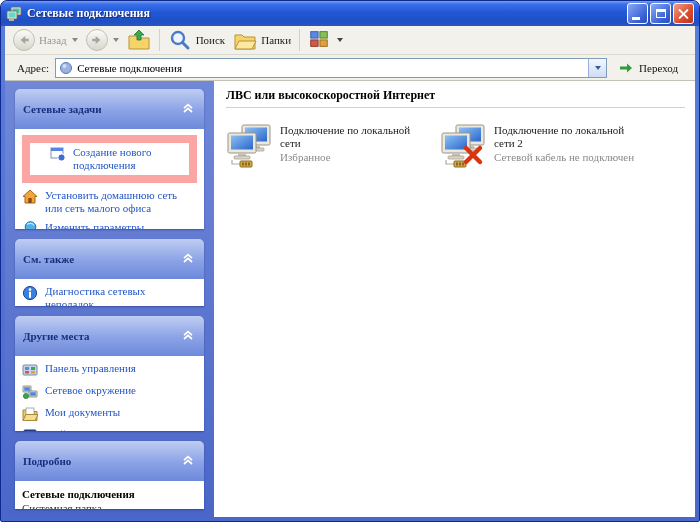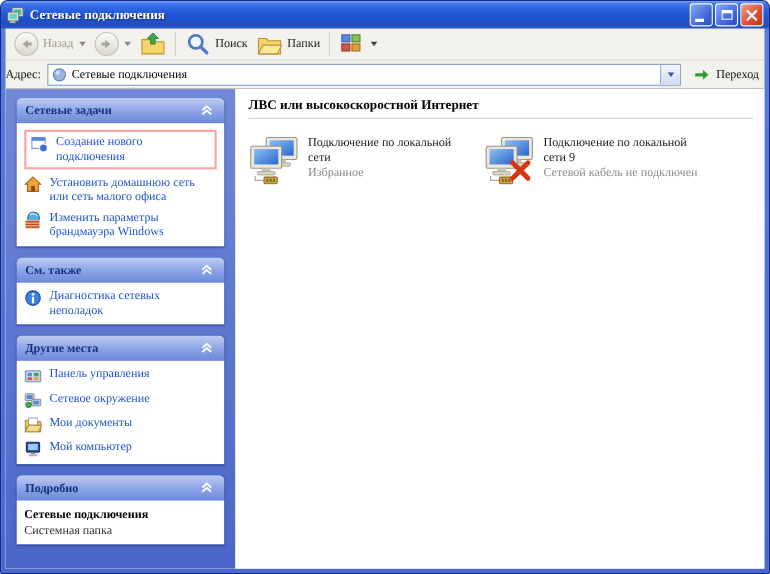--- a/index.html
+++ b/index.html
@@ -36,39 +36,39 @@
   .tb-btn{display:flex;align-items:center;gap:4px;padding:2px 4px;cursor:default}
   .circle{width:22px;height:22px;border-radius:50%;display:flex;align-items:center;justify-content:center;flex:none}
   .circle.disabled{background:linear-gradient(180deg,#fbfbf9,#d8d6cc);border:1px solid #c2c0b4}
   .tb-label{color:#222;white-space:nowrap}
   .tb-label.dis{color:#9a988c}
   .caret{width:0;height:0;border-left:3px solid transparent;border-right:3px solid transparent;border-top:4px solid #8a887c;margin-left:1px}
   .caret.dark{border-top-color:#444}
   .tb-sep{width:1px;height:22px;background:#d4d2c4;margin:0 4px;flex:none}
   .icon24{width:24px;height:24px;display:flex;flex:none}
   
-  .addressbar{height:26px;display:flex;align-items:center;padding:2px 0;gap:6px;border-bottom:1px solid #c4c2b6;flex:none}
+  .addressbar{height:26px;display:flex;align-items:center;padding:2px 12px;gap:6px;border-bottom:1px solid #c4c2b6;flex:none}
   .addr-label{color:#111;flex:none}
   .addr-field{flex:1;height:20px;background:#fff;border:1px solid #7f9db9;display:flex;align-items:center;gap:4px;padding-left:3px;overflow:hidden}
   .addr-icon{width:14px;height:14px;flex:none;display:flex}
   .addr-value{flex:1;color:#000;white-space:nowrap}
   .addr-drop{width:18px;height:18px;flex:none;background:linear-gradient(180deg,#f4f8fe,#cfdcf4);border-left:1px solid #9ab0d8;display:flex;align-items:center;justify-content:center}
   .addr-drop .caret{border-top-color:#3a5a9c;margin:0}
   .go-btn{display:flex;align-items:center;gap:4px;padding:0 5px;flex:none}
   .go-label{color:#111}
   
   .content{flex:1;display:flex;min-height:0}
   .sidebar{width:209px;flex:none;background:linear-gradient(180deg,#7188d8 0%,#4a66c8 100%);padding:8px 10px;display:flex;flex-direction:column;gap:10px;overflow:hidden}
   .panel{border-radius:5px 5px 0 0;overflow:hidden;box-shadow:0 1px 2px rgba(16,36,110,.45)}
-  .panel-header{height:23px;display:flex;align-items:center;justify-content:space-between;padding:0 8px;background:linear-gradient(180deg,#c0cdf2 0%,#8aa2e6 55%,#6d89da 100%)}
+  .panel-header{height:40px;display:flex;align-items:center;justify-content:space-between;padding:0 8px;background:linear-gradient(180deg,#c0cdf2 0%,#8aa2e6 55%,#6d89da 100%)}
   .panel-title{color:#17307e;font-weight:bold}
   .chev{width:14px;height:14px;display:flex}
   .panel-body{background:#fff;padding:6px 7px;display:flex;flex-direction:column;gap:6px}
   .task{display:flex;gap:6px;align-items:flex-start}
-  .task.selected{border:2px solid #fca5a5;padding:3px 4px}
+  .task.selected{border:8px solid #fca5a5;padding:3px 20px}
   .icon16{width:17px;height:16px;flex:none;display:flex}
   .slink{color:#2156c6;line-height:13px}
   .details-name{font-weight:bold;color:#000;line-height:14px}
   .details-type{color:#333;line-height:14px}
   
   .main{flex:1;background:#fff;padding:5px 10px 0 12px;min-width:0}
   .group-title{font-weight:bold;font-size:12px;color:#000;padding:2px 0 4px 0}
   .gdivider{border-bottom:1px solid #d2d2ca;margin-bottom:16px}
   .tiles{display:flex;gap:16px}
   .tile{display:flex;gap:8px;width:198px;cursor:default}
@@ -410,21 +410,21 @@
                   <rect x="16" y="38.5" width="2" height="3" fill="#8a6a20"></rect>
                   <rect x="19" y="38.5" width="2" height="3" fill="#8a6a20"></rect>
                   <rect x="22" y="38.5" width="2" height="3" fill="#8a6a20"></rect>
                 </g>
                 <g>
                   <path d="M26 24 L40 38 M40 24 L26 38" stroke="#d93511" stroke-width="4.5" stroke-linecap="round"></path>
                 </g>
               </svg>
             </span>
             <div class="conn-text">
-              <div class="conn-name">Подключение по локальной сети 9</div>
+              <div class="conn-name">Подключение по локальной сети 2</div>
               <div class="conn-status">Сетевой кабель не подключен</div>
             </div>
           </div>
 
         </div>
       </div>
 
     </div>
   </div>
 </div>

